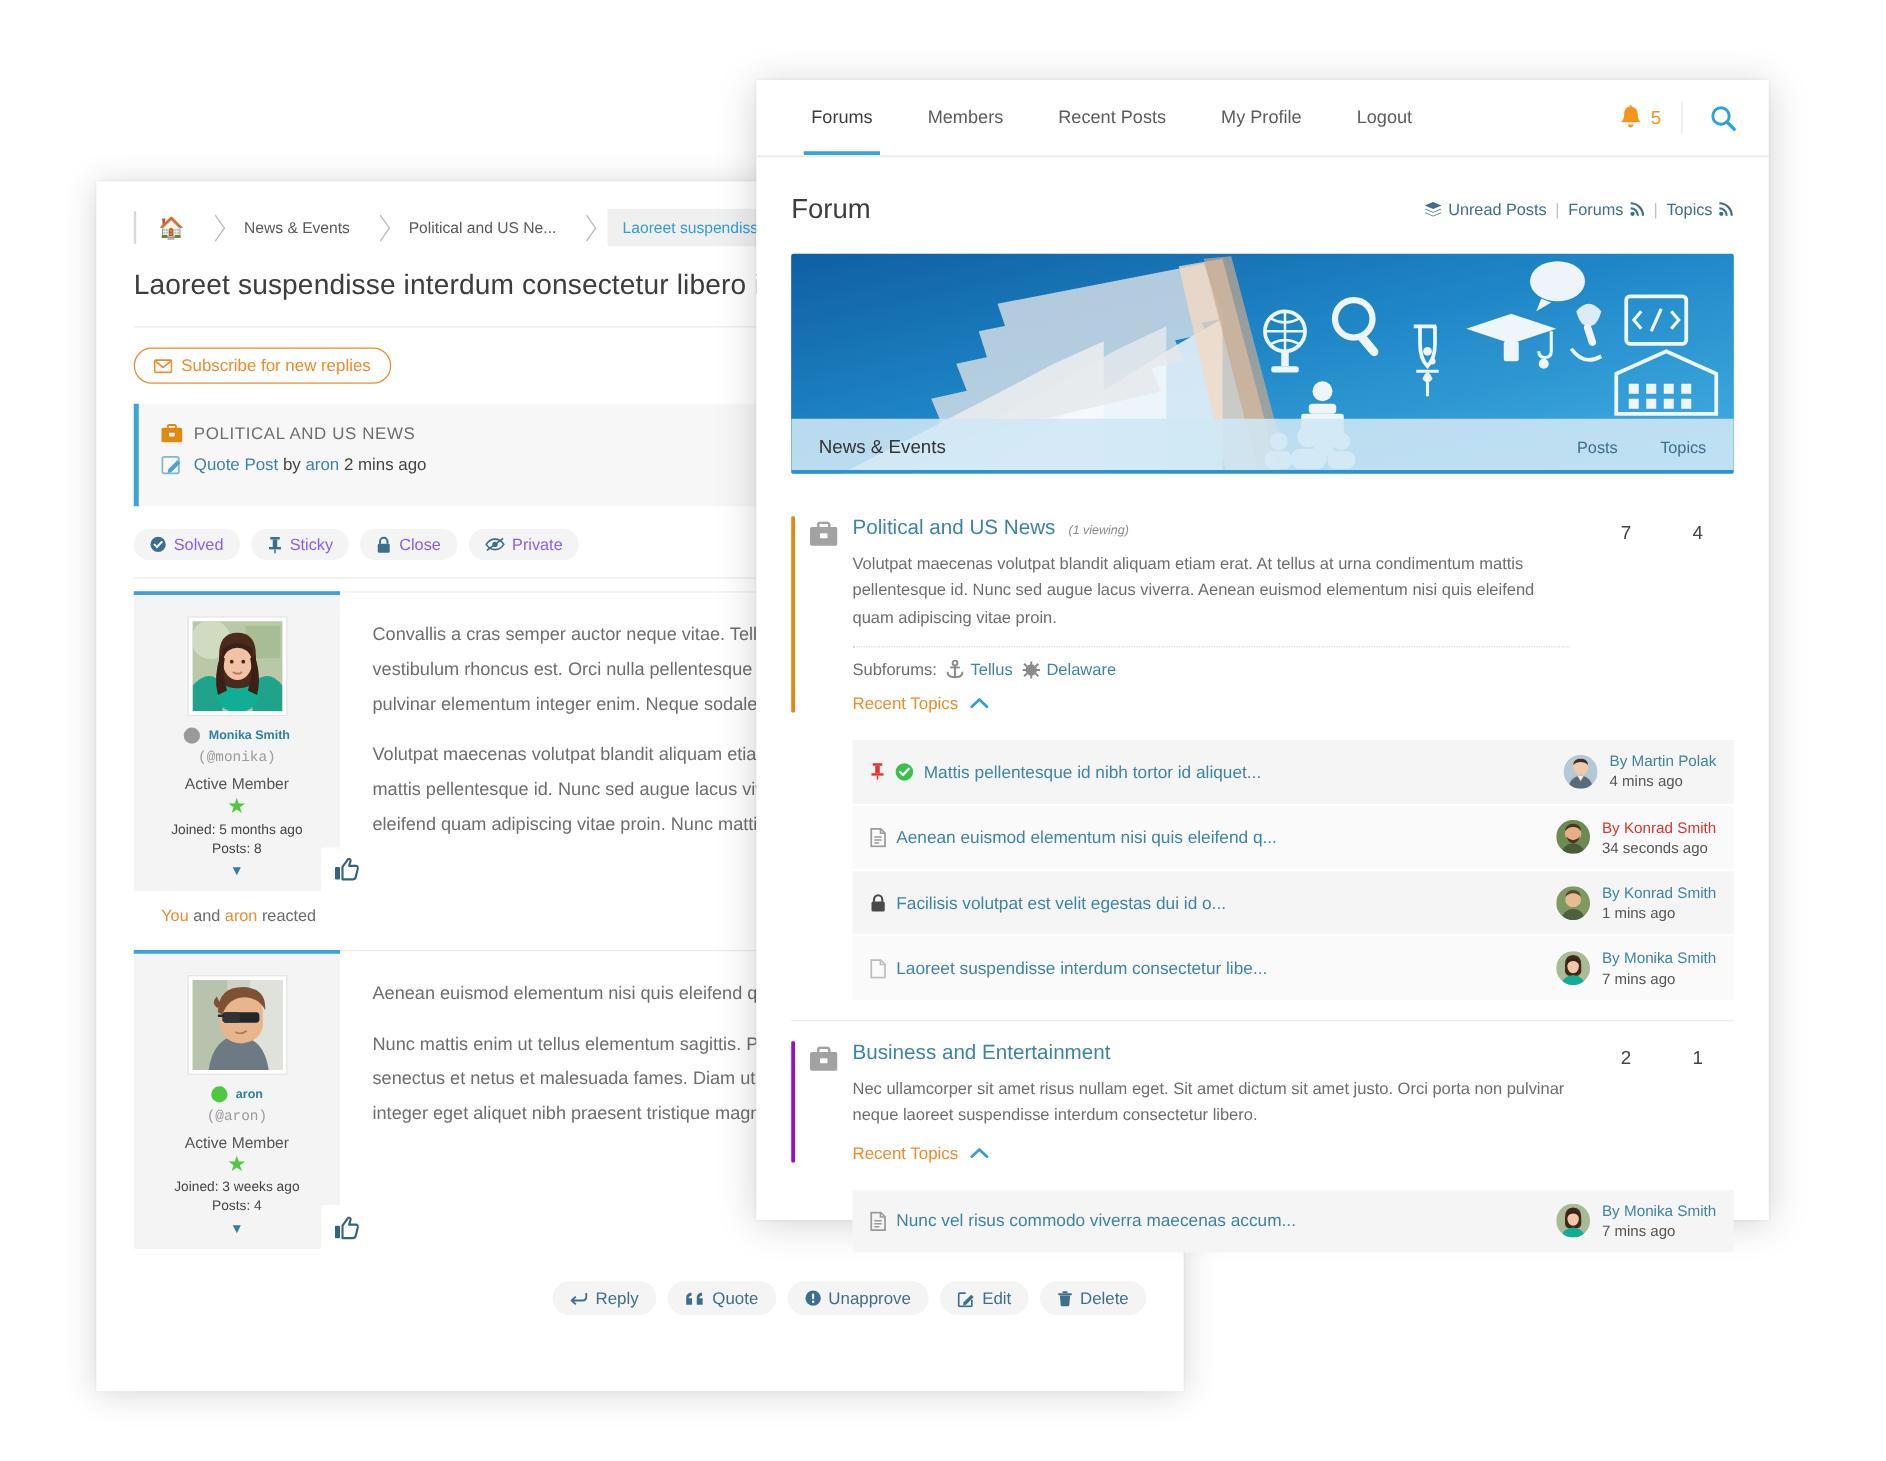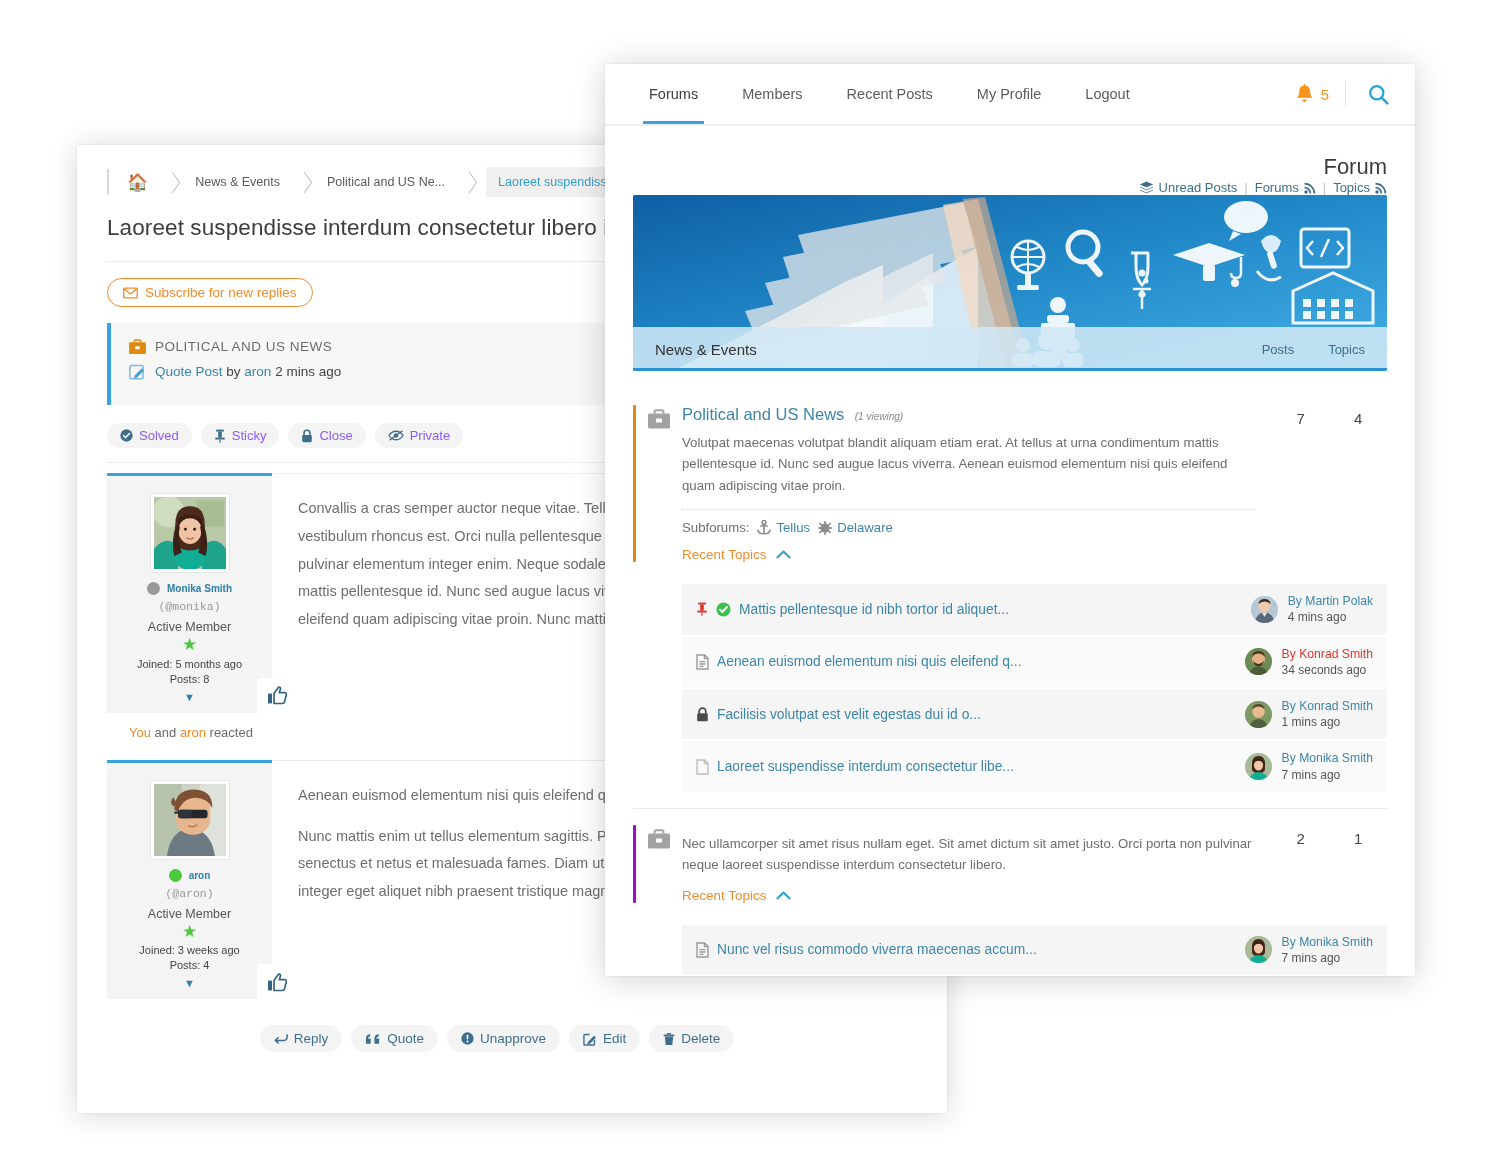--- a/index.html
+++ b/index.html
@@ -95,21 +95,21 @@
   .quill { position:absolute; right:24px; top:8px; }
 
   .like-tab {
     position:absolute; left:150px; bottom:-1px; width:40px; height:36px;
     background:#ffffff; display:flex; align-items:center; justify-content:center;
     border-radius:3px 3px 0 0; z-index:3;
   }
   .reacted { font-size:13px; color:#6b6b6b; padding:12px 0 0 22px; }
   .reacted .o { color:#f08b2c; }
 
-  .action-row { display:flex; gap:9px; justify-content:center; padding:26px 30px 22px 0; }
+  .action-row { display:flex; gap:9px; justify-content:flex-end; padding:26px 30px 22px 0; }
   .abtn {
     display:inline-flex; align-items:center; gap:6px;
     background:#f4f4f4; border-radius:14px; padding:6px 14px;
     font-size:13.5px; color:#3d6f8c; cursor:pointer;
   }
 
   
   #forum-window {
     position:absolute; left:605px; top:64px;
     width:810px; height:912px;
@@ -124,21 +124,21 @@
   .navitem.active { color:#3d3d3d; }
   .navitem.active::after {
     content:""; position:absolute; left:16px; right:16px; bottom:-2px; height:3px; background:#3aa3dd;
   }
   .nav-spacer { flex:1; }
   .bell-wrap { display:flex; align-items:center; gap:7px; padding-right:16px; cursor:pointer; }
   .bell-count { color:#f8941d; font-size:15px; }
   .nav-div { width:1px; height:26px; background:#e4e4e4; }
   .search-btn { padding: 0 26px 0 22px; cursor:pointer; display:flex; align-items:center;}
 
-  .fw-head { display:flex; align-items:flex-end; justify-content:space-between; padding:28px 28px 0 28px;flex-direction:column; }
+  .fw-head { display:flex; justify-content:space-between; padding:28px 28px 23px 28px; }
   .fw-title { font-size:22px; color:#3d3d3d; }
   .fw-links { display:flex; align-items:center; gap:7px; font-size:13px; color:#3d6f8c; }
   .fw-links .lk { display:inline-flex; align-items:center; gap:5px; cursor:pointer; }
   .fw-links .sep { color:#c2c2c2; }
 
   
   .banner {
     margin:0 28px; height:176px; position:relative; overflow:hidden;
     background: linear-gradient(135deg, #1464a5 0%, #1a74b8 30%, #2a93d4 65%, #3aa6e0 100%);
     border-radius:2px;
@@ -323,20 +323,21 @@
           <div class="post-topline"></div>
           <div class="quill">
             <svg width="22" height="22" viewBox="0 0 22 22">
               <path d="M19 2 C11 4 6 9 5 16 L8 17 C10 11 14 6 19 2 z" fill="#4fb0dd"></path>
               <path d="M5 16 L3 20 L7 18 z" fill="#2a8fc4"></path>
             </svg>
           </div>
           <p>Convallis a cras semper auctor neque vitae. Tellus</p>
           <p style="margin-top:-13px">vestibulum rhoncus est. Orci nulla pellentesque di</p>
           <p style="margin-top:-13px">pulvinar elementum integer enim. Neque sodales</p>
+          <p>Volutpat maecenas volutpat blandit aliquam etia</p>
           <p style="margin-top:-13px">mattis pellentesque id. Nunc sed augue lacus vive</p>
           <p style="margin-top:-13px">eleifend quam adipiscing vitae proin. Nunc matti</p>
         </div>
         <div class="like-tab">
           <svg width="20" height="19" viewBox="0 0 20 19">
             <rect x="1" y="7.5" width="4" height="10" rx="0.8" fill="#35647f"></rect>
             <path d="M7 17.5 V7.5 L11.5 1.3 C12.6 0.6 13.8 1.6 13.4 3 L12.3 6.7 H17.6 c1.3 0 2 1 1.7 2.2 l-1.7 6.6 c-0.3 1.2-1.1 2-2.3 2 z" fill="none" stroke="#35647f" stroke-width="1.7" stroke-linejoin="round"></path>
           </svg>
         </div>
       </div>
@@ -740,20 +741,24 @@
       <div class="forum-row">
         <div class="accent" style="background:#9b0ec9"></div>
         <div class="frow-icon">
           <svg width="22" height="20" viewBox="0 0 22 20">
             <rect x="0" y="4.6" width="22" height="15" rx="1.6" fill="#a2a2a2"></rect>
             <path d="M6.6 4.6 V2.8 A1.6 1.6 0 0 1 8.2 1.2 h5.6 a1.6 1.6 0 0 1 1.6 1.6 V4.6" fill="none" stroke="#a2a2a2" stroke-width="2"></path>
             <rect x="8" y="9.5" width="6" height="4" rx="0.6" fill="#ffffff"></rect>
           </svg>
         </div>
         <div class="frow-main">
+          <div>
+            <span class="frow-title">Business and Entertainment</span>
+            <span class="frow-view"></span>
+          </div>
           <div class="frow-desc">Nec ullamcorper sit amet risus nullam eget. Sit amet dictum sit amet justo. Orci porta non pulvinar neque laoreet suspendisse interdum consectetur libero.</div>
           <div class="recent-toggle">
             <span>Recent Topics</span>
             <svg width="15" height="9" viewBox="0 0 15 9">
               <path d="M1.4 7.4 L7.5 1.6 L13.6 7.4" fill="none" stroke="#2f9fd4" stroke-width="2.1" stroke-linecap="round" stroke-linejoin="round"></path>
             </svg>
           </div>
         </div>
         <div class="frow-counts">
           <div class="cnt">2</div>

